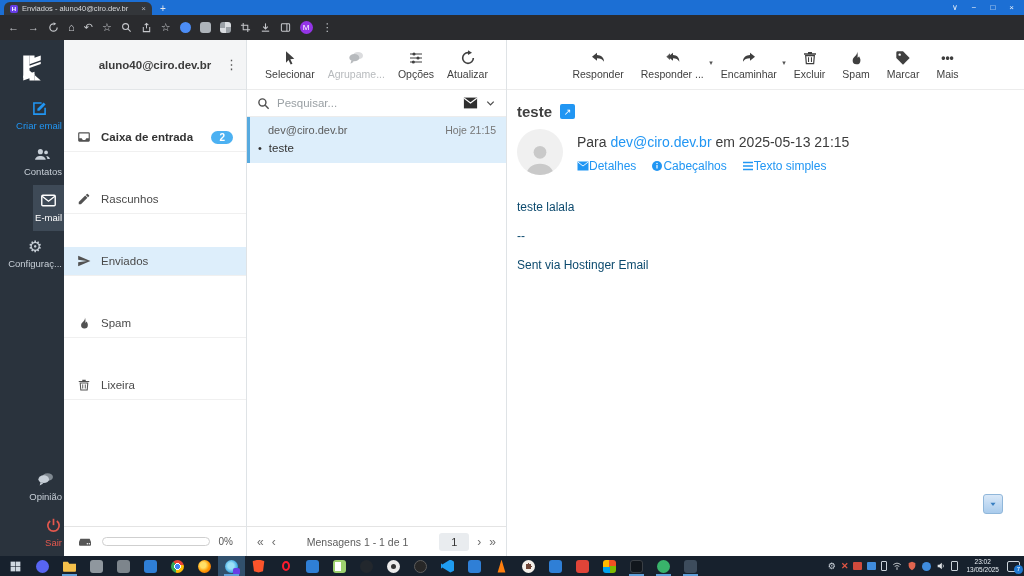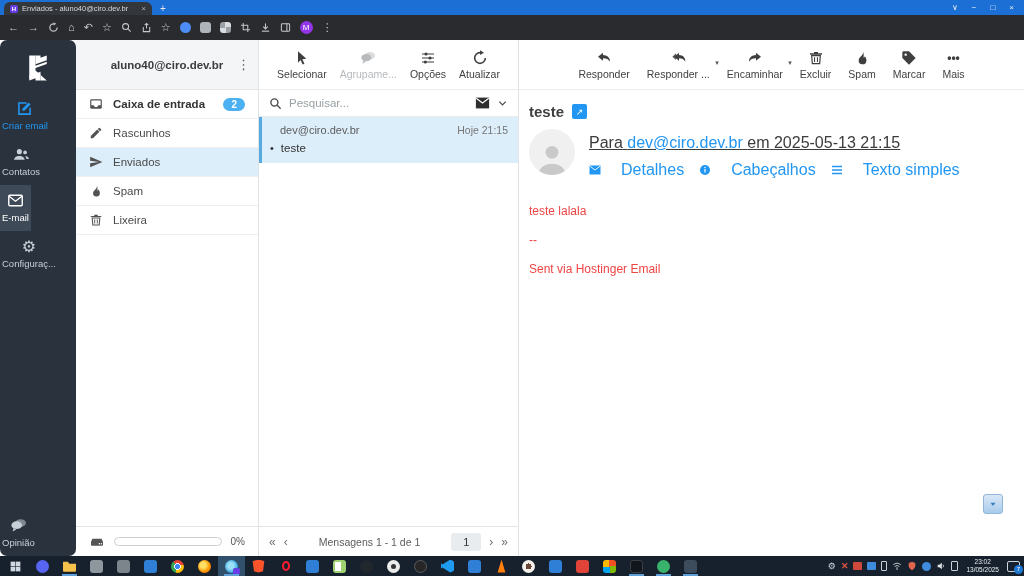--- a/index.html
+++ b/index.html
@@ -30,34 +30,34 @@
   .addressbar .lock svg{ width:8px; height:8px; display:block;}
   .url-dim { color:#9aa0a6; } .url-host { color:#e8eaed; font-weight:bold; }
   .ext { width:11px; height:11px; border-radius:3px; flex:none; }
   .profile { width:13px; height:13px; border-radius:50%; background:#9334e6; color:#fff;
     font-size:8px; display:flex; align-items:center; justify-content:center; }
 
   
   .app { position:absolute; top:40px; left:0; right:0; bottom:20px; display:flex; }
 
   
-  .sidebar { width:76px; background:var(--sidebar-dark,#2a333d); display:flex; flex-direction:column; align-items:flex-start;border-radius:7px; }
+  .sidebar { width:64px; background:var(--sidebar-dark,#2a333d); display:flex; flex-direction:column; align-items:flex-end; }
   .side-logo { margin:13px auto 10px; width:30px; height:30px; color:#fff; }
   .side-logo svg { width:30px; height:30px; display:block; }
   .side-item { padding:7px 2px 8px; text-align:center; color:#c7cfd7; font-size:9.5px; cursor:pointer; }
   .side-item .si { display:block; margin:0 auto 3px; width:17px; height:17px; }
   .side-item .si svg { width:17px; height:17px; display:block; margin:auto; }
   .side-item.compose { color:var(--accent,#2196f3); }
   .side-item.active { background:var(--sidebar-active,#3e4a57); color:#fff; }
   .side-item.gear .si { font-size:16px; line-height:17px; }
   .side-spacer { flex:1; }
   .side-item.logout { color:var(--danger-red,#e3584e); }
 
   
-  .folders { width:183px; background:#fff; border-right:1px solid #dfe3e6; display:flex; flex-direction:column; }
+  .folders { width:183px; background:#fff; border-right:1px solid #dfe3e6; display:flex; flex-direction:column;gap:33px; }
   .acct { height:50px; background:#f4f5f6; border-bottom:1px solid #e3e6e8;
     display:flex; align-items:center; justify-content:center; position:relative; }
   .acct-name { font-size:11.5px; font-weight:bold; color:#3c3c3c; }
   .acct-menu { position:absolute; right:8px; top:0; bottom:0; display:flex; align-items:center; color:#555; font-size:13px; }
   .folder { height:29px; display:flex; align-items:center; gap:10px; padding:0 13px;
     border-bottom:1px solid #f0f0f0; font-size:11.5px; color:#4a4a4a; }
   .folder .fi { width:14px; height:14px; color:#525252; flex:none; }
   .folder .fi svg { width:14px; height:14px; display:block; }
   .folder.bold { font-weight:bold; color:#333;align-items:center; }
   .folder.selected { background:var(--selection-blue,#ddeefb); }
@@ -101,26 +101,26 @@
   .reader { flex:1; background:#fff; position:relative; display:flex; flex-direction:column; }
   .reader-toolbar { height:50px; display:flex; align-items:center; justify-content:center; gap:17px; border-bottom:1px solid #ececec; flex:none;}
   .subject-row { display:flex; align-items:center; gap:8px; padding:13px 0 0 10px; }
   .subject { font-size:15px; font-weight:bold; color:#3f3f3f; }
   .extlink { width:15px; height:15px; background:var(--accent,#2196f3); border-radius:2px; color:#fff;
     font-size:9px; display:flex; align-items:center; justify-content:center; }
   .msg-head { display:flex; gap:14px; padding:9px 0 0 10px; }
   .avatar { width:46px; height:46px; border-radius:50%; background:#f0f0f0; overflow:hidden;
     display:flex; align-items:flex-end; justify-content:center; flex:none; }
   .avatar svg { width:34px; height:34px; color:#c9c9c9; display:block; }
-  .meta1 { font-size:16px; color:#3c3c3c; padding-top:5px;text-decoration:underline; }
+  .meta1 { font-size:14px; color:#3c3c3c; padding-top:5px; }
   .meta1 a { color:var(--accent,#2196f3); text-decoration:none; }
   .meta2 { display:flex; gap:15px; margin-top:9px; }
-  .mlink { display:flex; align-items:center; gap:20px; font-size:16px; color:var(--accent,#2196f3); cursor:pointer; }
+  .mlink { display:flex; align-items:center; gap:0; font-size:12px; color:var(--accent,#2196f3); cursor:pointer; }
   .mlink .mi { width:12px; height:12px; } .mlink .mi svg { width:12px; height:12px; display:block; }
-  .rbody { padding:25px 12px 0 10px; font-size:12px; color:#ef4444; }
+  .rbody { padding:25px 12px 0 10px; font-size:12px; color:#0c4a6e; }
   .rbody p { margin-bottom:15px; }
   .scroll-btn { position:absolute; right:21px; bottom:42px; width:20px; height:20px;
     background:linear-gradient(#d9e8f8,#a9cbec); border:1px solid #90b7da; border-radius:3px;
     display:flex; align-items:center; justify-content:center; }
   .scroll-btn svg { width:10px; height:10px; color:#3a7fc1; display:block; }
 
   
   .taskbar { position:absolute; bottom:0; left:0; right:0; height:20px;
     background:var(--taskbar-dark,#17212d); display:flex; align-items:center; padding-left:2px; }
   .tb-cell { width:27px; height:20px; display:flex; align-items:center; justify-content:center; position:relative; flex:none; }
@@ -278,20 +278,29 @@
     <div class="side-item">
       <span class="si">
         <svg viewBox="0 0 24 24" fill="currentColor">
             <ellipse cx="15" cy="8.5" rx="7.5" ry="5.5" opacity=".55"></ellipse>
             <ellipse cx="9.5" cy="11.5" rx="7.5" ry="5.5"></ellipse>
             <path d="M5 15.5l-1.2 5 5-2.8z"></path>
           </svg>
       </span>
       <span>Opinião</span>
     </div>
+    <div class="side-item logout">
+      <span class="si">
+        <svg viewBox="0 0 24 24" fill="none" stroke="currentColor" stroke-width="2.4">
+            <path d="M12 2.5v9"></path>
+            <path d="M7.3 5.6a8 8 0 109.4 0"></path>
+          </svg>
+      </span>
+      <span>Sair</span>
+    </div>
   </div>
 
   <div class="folders">
     <div class="acct">
       <span class="acct-name">aluno40@ciro.dev.br</span>
       <span class="acct-menu">⋮</span>
     </div>
     <div class="folder bold">
       <span class="fi">
         <svg viewBox="0 0 24 24" fill="currentColor">

